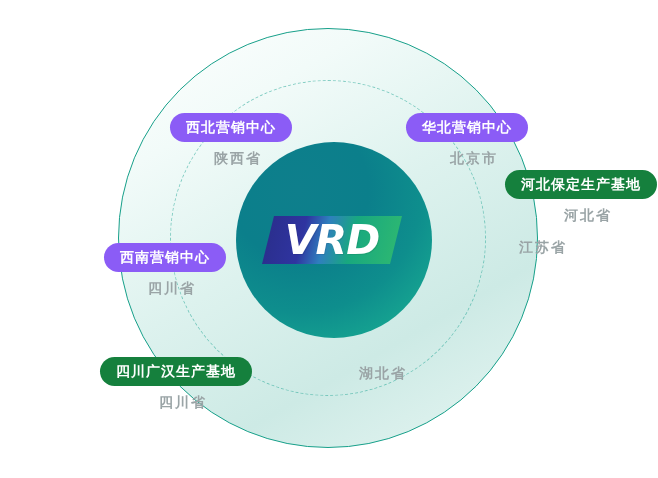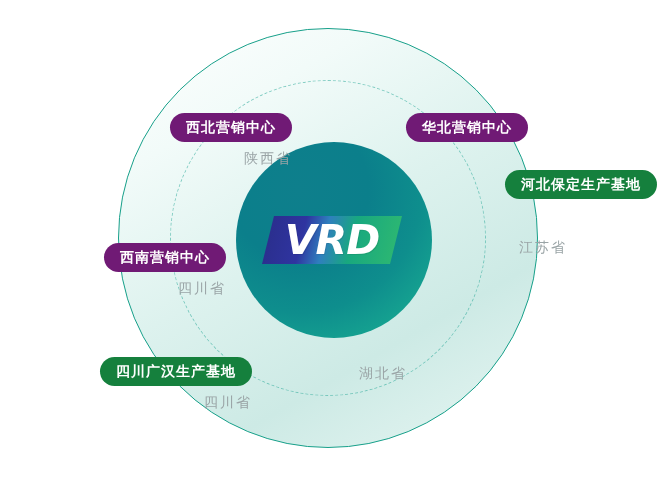--- a/index.html
+++ b/index.html
@@ -110,33 +110,33 @@
     display: inline-block;
     padding: 7px 16px 8px;
     border-radius: 18px;
     color: #ffffff;
     font-size: 14px;
     font-weight: bold;
     letter-spacing: 1px;
     line-height: 1;
     font-family: "DejaVu Sans", sans-serif;
   }
-  .pill.green { background: #701a75; }
+  .pill.green { background: #8b5cf6; }
   .pill.blue  { background: #15803d; }
 
   .sub {
     display: block;
     margin-top: 9px;
     color: #9aa4a6;
     font-size: 14px;
     letter-spacing: 2px;
     line-height: 1;
     font-family: "DejaVu Sans", sans-serif;
   }
-  .sub.left   { text-align: right;  padding-left: 14px; }
+  .sub.left   { text-align: center;  padding-left: 14px; font-weight: bold; }
 </style>
 </head>
 <body>
 
 <div id="stage">
 
   <div class="outer-circle"></div>
   <div class="dashed-circle"></div>
   <div class="core-circle"></div>
 
@@ -144,24 +144,26 @@
     <span class="logo-text">VRD</span>
   </div>
 
   <div class="node" style="left:170px; top:113px;">
     <span class="pill green">西北营销中心</span>
     <span class="sub left">陕西省</span>
   </div>
 
   <div class="node" style="left:406px; top:113px;">
     <span class="pill green">华北营销中心</span>
+    <span class="sub left">北京市</span>
   </div>
 
   <div class="node" style="left:505px; top:170px;">
     <span class="pill blue">河北保定生产基地</span>
+    <span class="sub left">河北省</span>
   </div>
 
   <div class="node" style="left:505px; top:231px;">
     <span class="sub left">江苏省</span>
   </div>
 
   <div class="node" style="left:104px; top:243px;">
     <span class="pill green">西南营销中心</span>
     <span class="sub left">四川省</span>
   </div>

